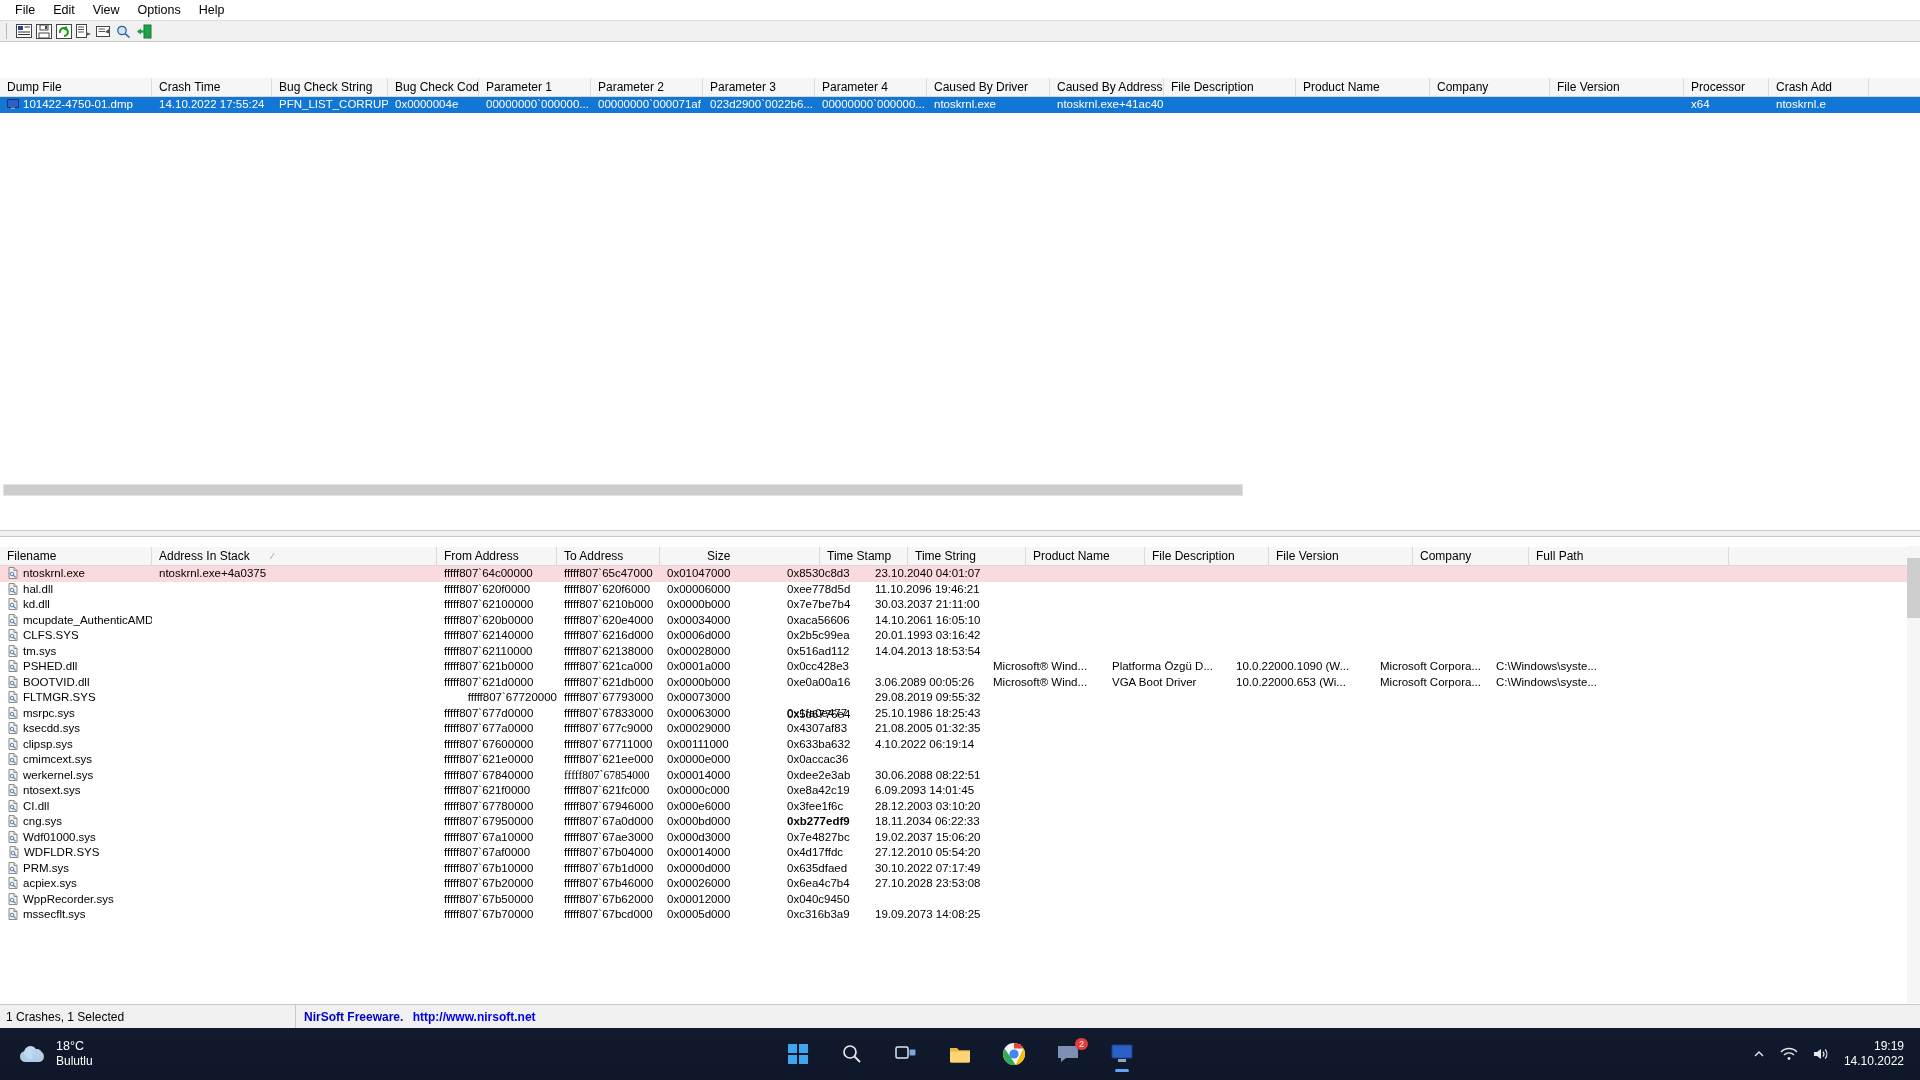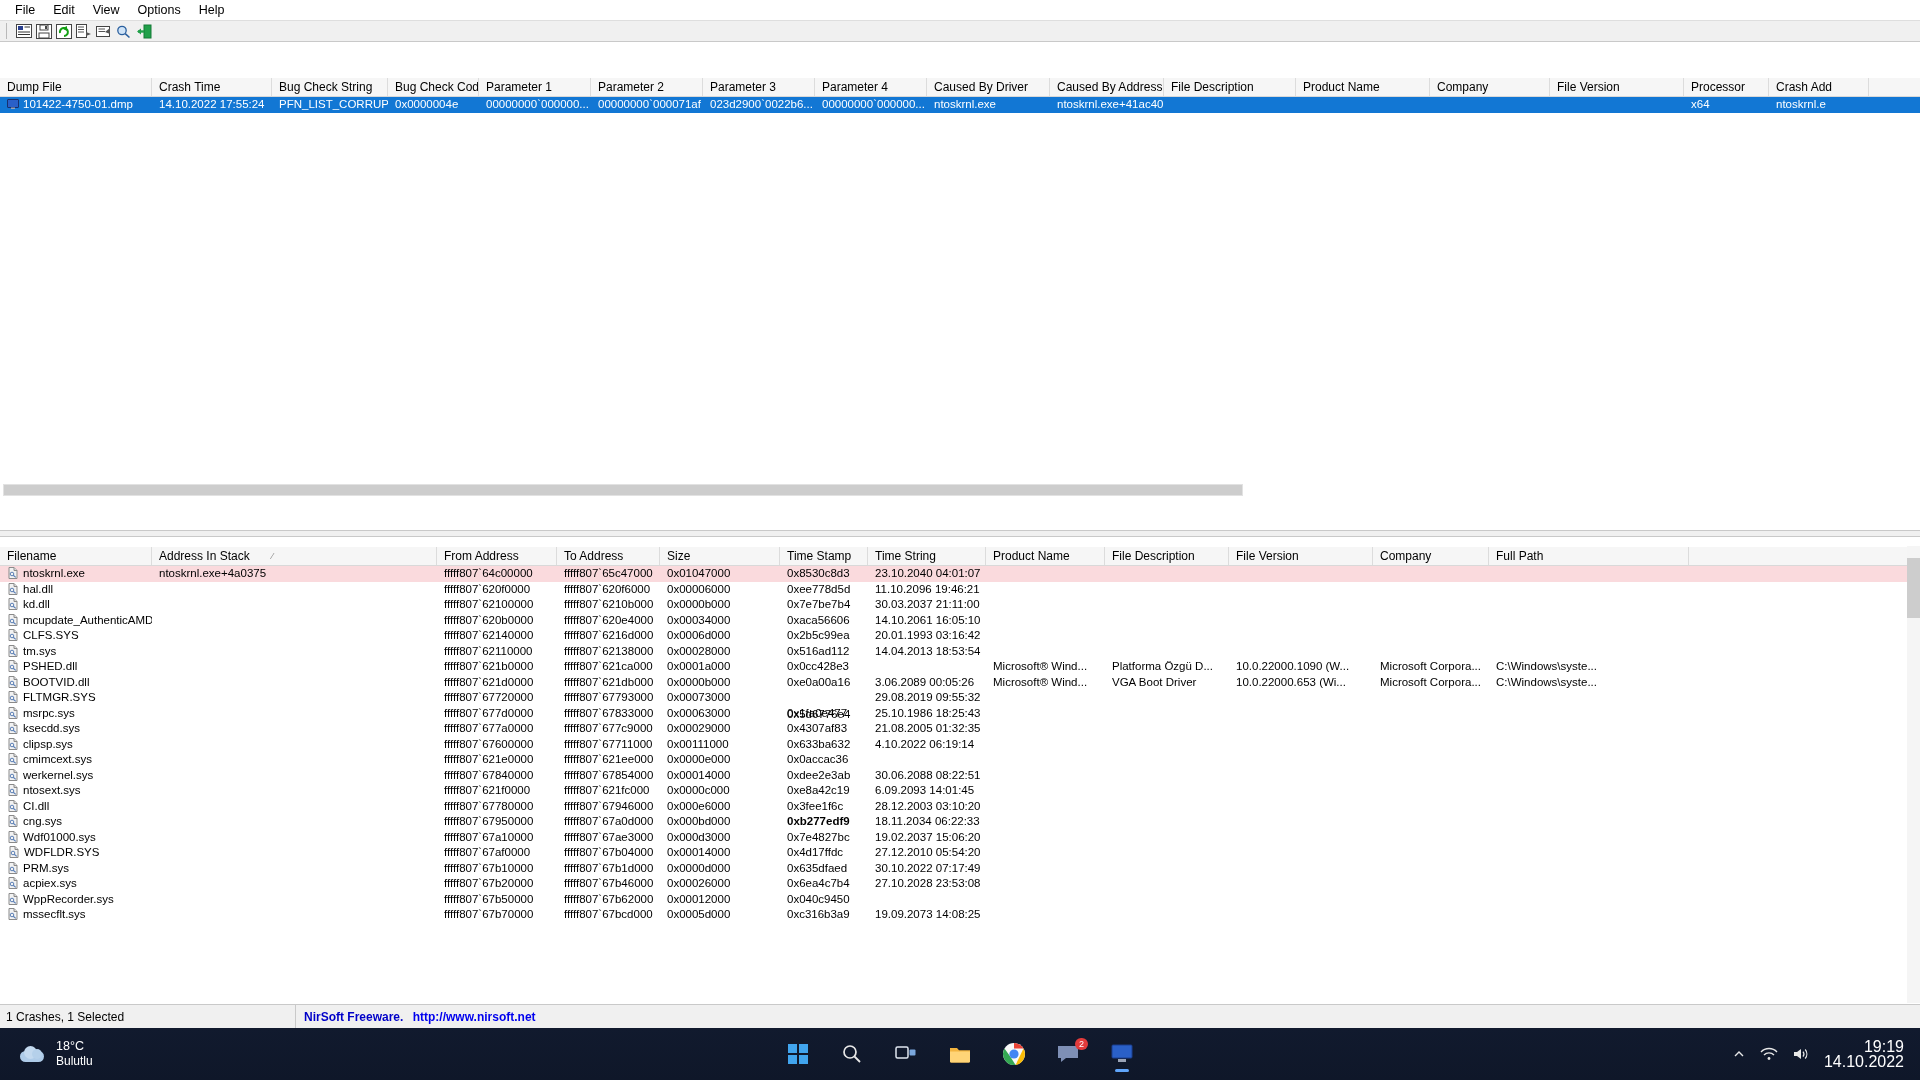--- a/index.html
+++ b/index.html
@@ -152,21 +152,21 @@
   }
   .tb-app { width:40px; height:40px; display:flex; align-items:center;
     justify-content:center; position:relative; border-radius:4px; }
   .tb-app.active::after {
     content:''; position:absolute; bottom:2px; left:50%; transform:translateX(-50%);
     width:14px; height:3px; border-radius:2px; background:#60a5fa;
   }
 
   .tray { position:absolute; right:0; height:52px; display:flex; align-items:center; }
   .tray-item { margin-right:14px; display:flex; align-items:center; color:#fff; }
-  .clock { color:#fff; font-size:16px; line-height:15px; text-align:right;
+  .clock { color:#fff; font-size:12px; line-height:15px; text-align:right;
     margin-right:16px; }
 </style>
 </head>
 <body>
 
 <div id="app">
 
 
   <div class="menubar">
     <div class="menu-item">File</div>
@@ -282,21 +282,21 @@
   </div>
 
   <div class="hsplit" style="top:530px;"></div>
 
   <div class="listview" id="lower">
     <div class="lv-header" id="lowerHeader">
         <div class="lv-th" style="width: 152px;"><span>Filename</span></div>
         <div class="lv-th" style="width: 285px;"><span>Address In Stack</span><span class="sortmark" style="margin-left: 22px;">⁄</span></div>
         <div class="lv-th" style="width: 120px;"><span>From Address</span></div>
         <div class="lv-th" style="width: 103px;"><span>To Address</span></div>
-        <div class="lv-th" style="width: 120px;"><span>Size</span></div>
+        <div class="lv-th" style="width: 120px; margin-left: 40px;"><span>Size</span></div>
         <div class="lv-th" style="width: 88px;"><span>Time Stamp</span></div>
         <div class="lv-th" style="width: 118px;"><span>Time String</span></div>
         <div class="lv-th" style="width: 119px;"><span>Product Name</span></div>
         <div class="lv-th" style="width: 124px;"><span>File Description</span></div>
         <div class="lv-th" style="width: 144px;"><span>File Version</span></div>
         <div class="lv-th" style="width: 116px;"><span>Company</span></div>
         <div class="lv-th" style="width: 200px;"><span>Full Path</span></div>
       </div>
     <div class="lv-body" id="lowerBody">
         <div class="lv-row pink">
@@ -452,21 +452,21 @@
           <div class="lv-td" style="width: 200px;">C:\Windows\syste...</div>
         </div>
         <div class="lv-row">
           <div class="lv-td" style="width: 152px;"><span class="rowicon"><svg width="12" height="12" viewBox="0 0 12 12">
                 <path d="M2 0.5 h5 l3 3 v8 h-8 z" fill="#f2f2f2" stroke="#8a8a8a"></path>
                 <path d="M7 0.5 v3 h3" fill="#dcdcdc" stroke="#8a8a8a"></path>
                 <circle cx="5" cy="7" r="1.8" fill="none" stroke="#5b7fb5" stroke-width="1"></circle>
                 <line x1="6.2" y1="8.2" x2="8.8" y2="10.4" stroke="#5b7fb5" stroke-width="1.2"></line>
               </svg></span><span>FLTMGR.SYS</span></div>
           <div class="lv-td" style="width: 285px;"></div>
-          <div class="lv-td" style="width: 120px;">fffff807`67720000</div>
+          <div class="lv-td" style="width: 120px; text-align: right;">fffff807`67720000</div>
           <div class="lv-td" style="width: 103px;">fffff807`67793000</div>
           <div class="lv-td" style="width: 120px;">0x00073000</div>
           <div class="lv-td" style="width: 88px; margin-top: 34px;">0x5d6776e4</div>
           <div class="lv-td" style="width: 118px;">29.08.2019 09:55:32</div>
           <div class="lv-td" style="width: 119px;"></div>
           <div class="lv-td" style="width: 124px;"></div>
           <div class="lv-td" style="width: 144px;"></div>
           <div class="lv-td" style="width: 116px;"></div>
           <div class="lv-td" style="width: 200px;"></div>
         </div>
@@ -548,21 +548,21 @@
         </div>
         <div class="lv-row">
           <div class="lv-td" style="width: 152px;"><span class="rowicon"><svg width="12" height="12" viewBox="0 0 12 12">
                 <path d="M2 0.5 h5 l3 3 v8 h-8 z" fill="#f2f2f2" stroke="#8a8a8a"></path>
                 <path d="M7 0.5 v3 h3" fill="#dcdcdc" stroke="#8a8a8a"></path>
                 <circle cx="5" cy="7" r="1.8" fill="none" stroke="#5b7fb5" stroke-width="1"></circle>
                 <line x1="6.2" y1="8.2" x2="8.8" y2="10.4" stroke="#5b7fb5" stroke-width="1.2"></line>
               </svg></span><span>werkernel.sys</span></div>
           <div class="lv-td" style="width: 285px;"></div>
           <div class="lv-td" style="width: 120px;">fffff807`67840000</div>
-          <div class="lv-td" style="width: 103px;">fffff807`67854000</div>
+          <div class="lv-td" style="width: 103px; font-family: Liberation Serif, serif;">fffff807`67854000</div>
           <div class="lv-td" style="width: 120px;">0x00014000</div>
           <div class="lv-td" style="width: 88px;">0xdee2e3ab</div>
           <div class="lv-td" style="width: 118px;">30.06.2088 08:22:51</div>
           <div class="lv-td" style="width: 119px;"></div>
           <div class="lv-td" style="width: 124px;"></div>
           <div class="lv-td" style="width: 144px;"></div>
           <div class="lv-td" style="width: 116px;"></div>
           <div class="lv-td" style="width: 200px;"></div>
         </div>
         <div class="lv-row">

